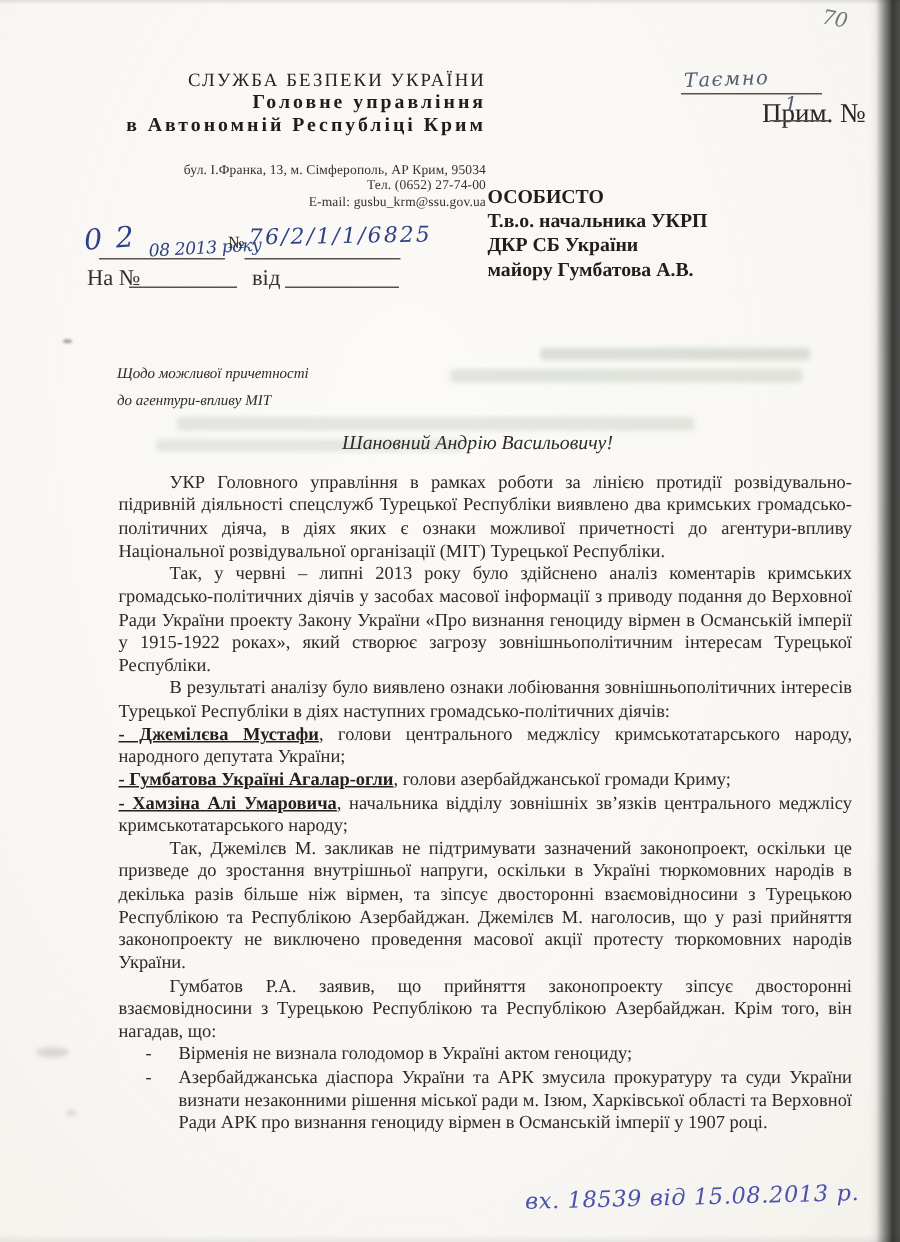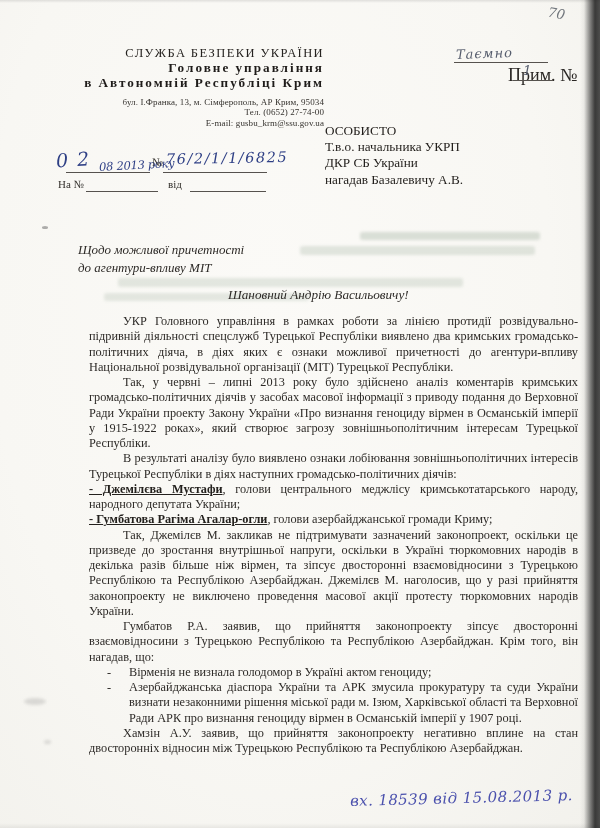--- a/index.html
+++ b/index.html
@@ -29,41 +29,41 @@
   .hw-note{color:#4b51ad;}
   .hw-pencil{color:#565d6d;}
   .hw-gray{color:#71767c;}
   .abs{position:absolute;}
   .uline{position:absolute;height:1px;background:#56524e;}
   
   .letterhead{position:absolute;left:42px;top:46px;width:282px;text-align:right;}
   .org-top{font-size:12.5px;letter-spacing:1.4px;color:#262320;}
   .org-main{font-weight:bold;font-size:13.2px;line-height:14.6px;
     letter-spacing:2px;color:#1f1c1a;}
-  .addr-block{margin-top:7px;font-size:9px;line-height:10.2px;letter-spacing:0.1px;
+  .addr-block{margin-top:18px;font-size:9px;line-height:10.2px;letter-spacing:0.1px;
     color:#35322e;}
   .reg-day{left:56px;top:148px;font-size:19px;letter-spacing:9px;transform:rotate(-4deg);}
   .reg-rest{left:99px;top:158px;font-size:11.5px;letter-spacing:-0.3px;transform:rotate(-3deg);}
   .reg-sign{left:152px;top:156px;font-size:11.5px;color:#33302c;}
   .reg-num{left:166px;top:150px;font-size:14.5px;letter-spacing:1.5px;transform:rotate(-1deg);}
-  .ref-label{font-size:11px;color:#33302c;text-align:right;}
+  .ref-label{font-size:15px;color:#33302c;text-align:right;}
   
   .corner-num{left:548px;top:5px;font-size:13.5px;transform:rotate(10deg);}
   .secrecy-word{left:456px;top:46px;font-size:13px;letter-spacing:1px;transform:rotate(-2deg);}
   .copy-label{left:473px;top:65px;font-size:18px;color:#2a2724;margin-left:35px;}
   .copy-number{left:523px;top:62px;font-size:13.5px;}
   
-  .addressee{position:absolute;left:325px;top:123px;font-weight:normal;
+  .addressee{position:absolute;left:325px;top:123px;font-weight:bold;
     font-size:13.2px;line-height:16.2px;color:#201d1a;}
   
   .subject{position:absolute;left:78px;top:241px;font-style:italic;
-    font-size:13px;line-height:18px;}
+    font-size:10px;line-height:18px;}
   .salutation{position:absolute;left:228px;top:287px;font-style:italic;font-size:13.2px;}
   
-  .body-text{position:absolute;left:89px;top:314px;width:489px;
+  .body-text{position:absolute;left:79px;top:314px;width:489px;
     font-size:12.3px;line-height:15.25px;text-align:justify;color:#2d2a27;}
   .body-text p{margin:0;}
   .indent{text-indent:34px;}
   .fig b{color:#23201d;text-decoration:underline;}
   .dash-list{margin-left:16px;}
   .dash-item{position:relative;padding-left:24px;}
   .dash-item .dash{position:absolute;left:2px;}
   
   .incoming-note{left:350px;top:789px;font-size:15px;letter-spacing:0.4px;
     transform:rotate(-1.5deg);}
@@ -114,44 +114,44 @@
 
   <div class="abs ref-label" style="left:58px;top:178px;">На №</div>
   <div class="uline" style="left:86px;top:191px;width:72px;"></div>
   <div class="abs ref-label" style="left:168px;top:178px;">від</div>
   <div class="uline" style="left:190px;top:191px;width:76px;"></div>
 
   <div class="addressee">
     <div>ОСОБИСТО</div>
     <div>Т.в.о. начальника УКРП</div>
     <div>ДКР СБ України</div>
-    <div>нагадав Базалевичу А.В.</div>
+    <div>майору Гумбатова А.В.</div>
   </div>
 
   <div class="subject">
     <div>Щодо можливої причетності</div>
     <div>до агентури-впливу МІТ</div>
   </div>
 
   <div class="salutation">Шановний Андрію Васильовичу!</div>
 
   <div class="body-text">
     <p class="indent">УКР Головного управління в рамках роботи за лінією протидії розвідувально-підривній діяльності спецслужб Турецької Республіки виявлено два кримських громадсько-політичних діяча, в діях яких є ознаки можливої причетності до агентури-впливу Національної розвідувальної організації (МІТ) Турецької Республіки.</p>
     <p class="indent">Так, у червні – липні 2013 року було здійснено аналіз коментарів кримських громадсько-політичних діячів у засобах масової інформації з приводу подання до Верховної Ради України проекту Закону України «Про визнання геноциду вірмен в Османській імперії у 1915-1922 роках», який створює загрозу зовнішньополітичним інтересам Турецької Республіки.</p>
     <p class="indent">В результаті аналізу було виявлено ознаки лобіювання зовнішньополітичних інтересів Турецької Республіки в діях наступних громадсько-політичних діячів:</p>
 
     <p class="fig"><b>- Джемілєва Мустафи</b><span>, голови центрального меджлісу кримськотатарського народу, народного депутата України;</span></p>
-    <p class="fig"><b>- Гумбатова Рагіма Агалар-огли</b><span>, голови азербайджанської громади Криму;</span></p>
+    <p class="fig"><b>- Гумбатова Україні Агалар-огли</b><span>, голови азербайджанської громади Криму;</span></p>
+    <p class="fig"><b>- Хамзіна Алі Умаровича</b><span>, начальника відділу зовнішніх зв’язків центрального меджлісу кримськотатарського народу;</span></p>
 
     <p class="indent">Так, Джемілєв М. закликав не підтримувати зазначений законопроект, оскільки це призведе до зростання внутрішньої напруги, оскільки в Україні тюркомовних народів в декілька разів більше ніж вірмен, та зіпсує двосторонні взаємовідносини з Турецькою Республікою та Республікою Азербайджан. Джемілєв М. наголосив, що у разі прийняття законопроекту не виключено проведення масової акції протесту тюркомовних народів України.</p>
     <p class="indent">Гумбатов Р.А. заявив, що прийняття законопроекту зіпсує двосторонні взаємовідносини з Турецькою Республікою та Республікою Азербайджан. Крім того, він нагадав, що:</p>
 
     <div class="dash-list">
       <p class="dash-item"><span class="dash">-</span><span>Вірменія не визнала голодомор в Україні актом геноциду;</span></p>
       <p class="dash-item"><span class="dash">-</span><span>Азербайджанська діаспора України та АРК змусила прокуратуру та суди України визнати незаконними рішення міської ради м. Ізюм, Харківської області та Верховної Ради АРК про визнання геноциду вірмен в Османській імперії у 1907 році.</span></p>
     </div>
 
-    <p class="indent">Хамзін А.У. заявив, що прийняття законопроекту негативно вплине на стан двосторонніх відносин між Турецькою Республікою та Республікою Азербайджан.</p>
   </div>
 
   <div class="abs hw hw-note incoming-note">вх. 18539 від 15.08.2013 р.</div>
 
 </div>
 
 </body></html>

